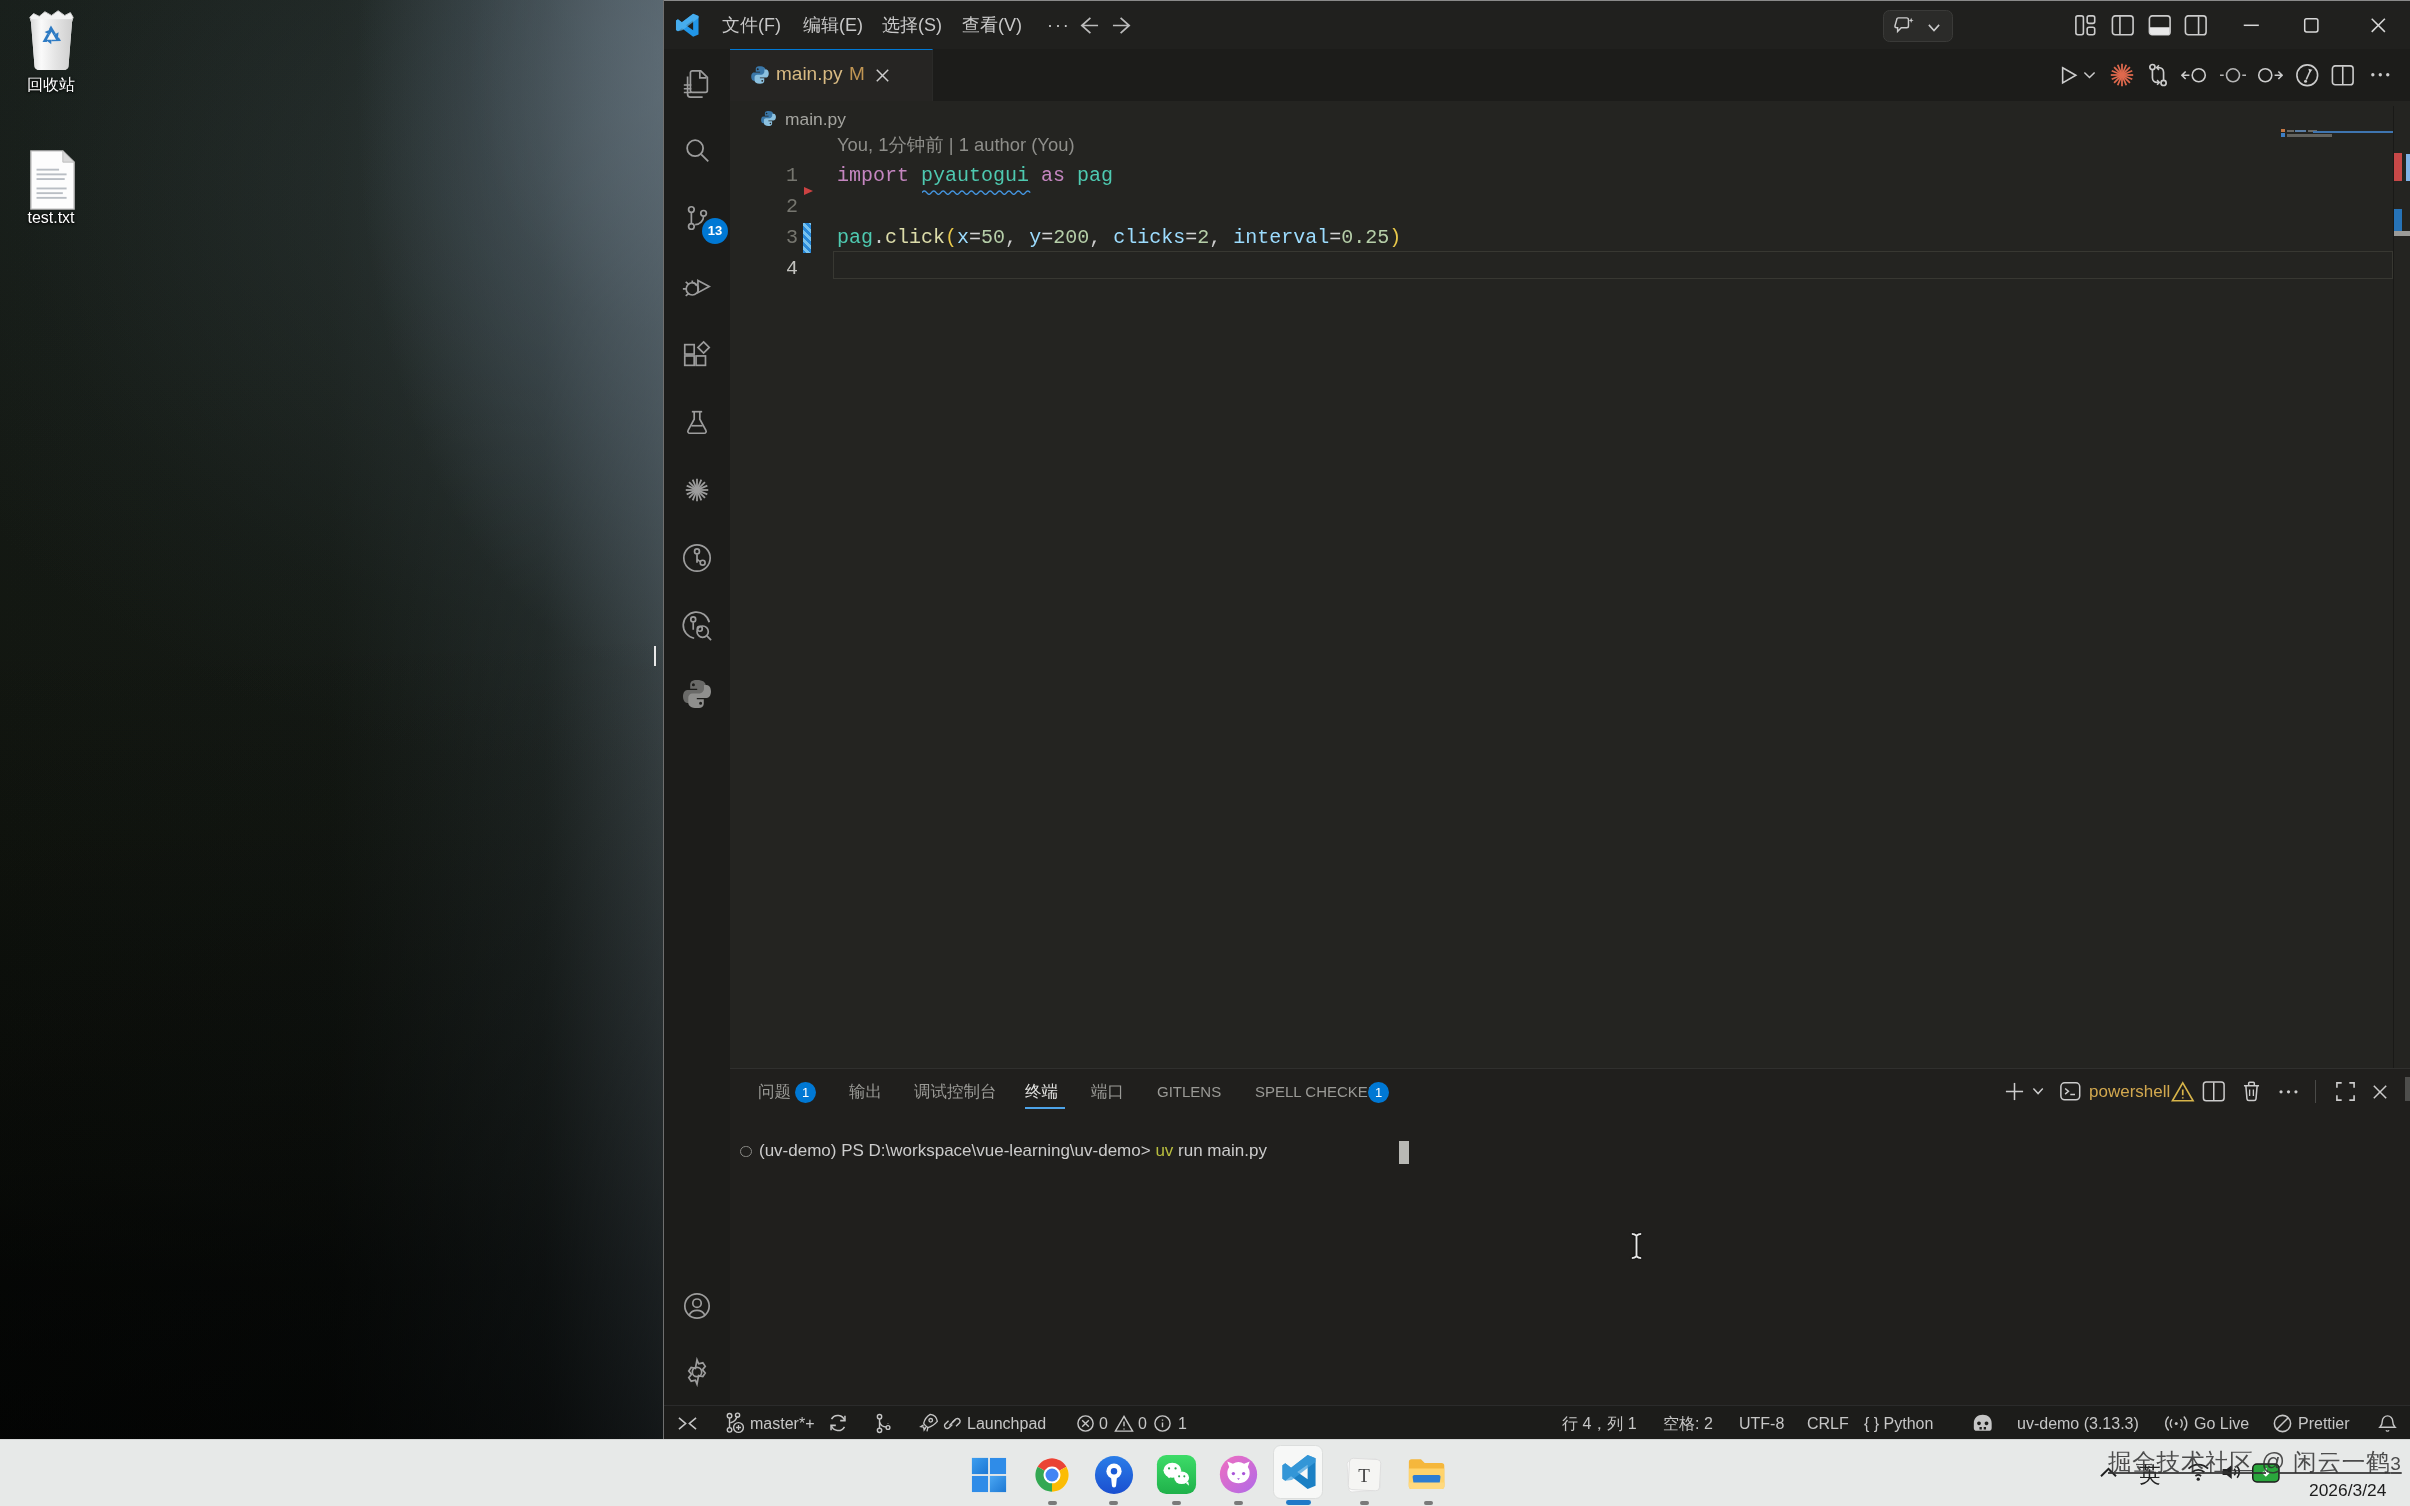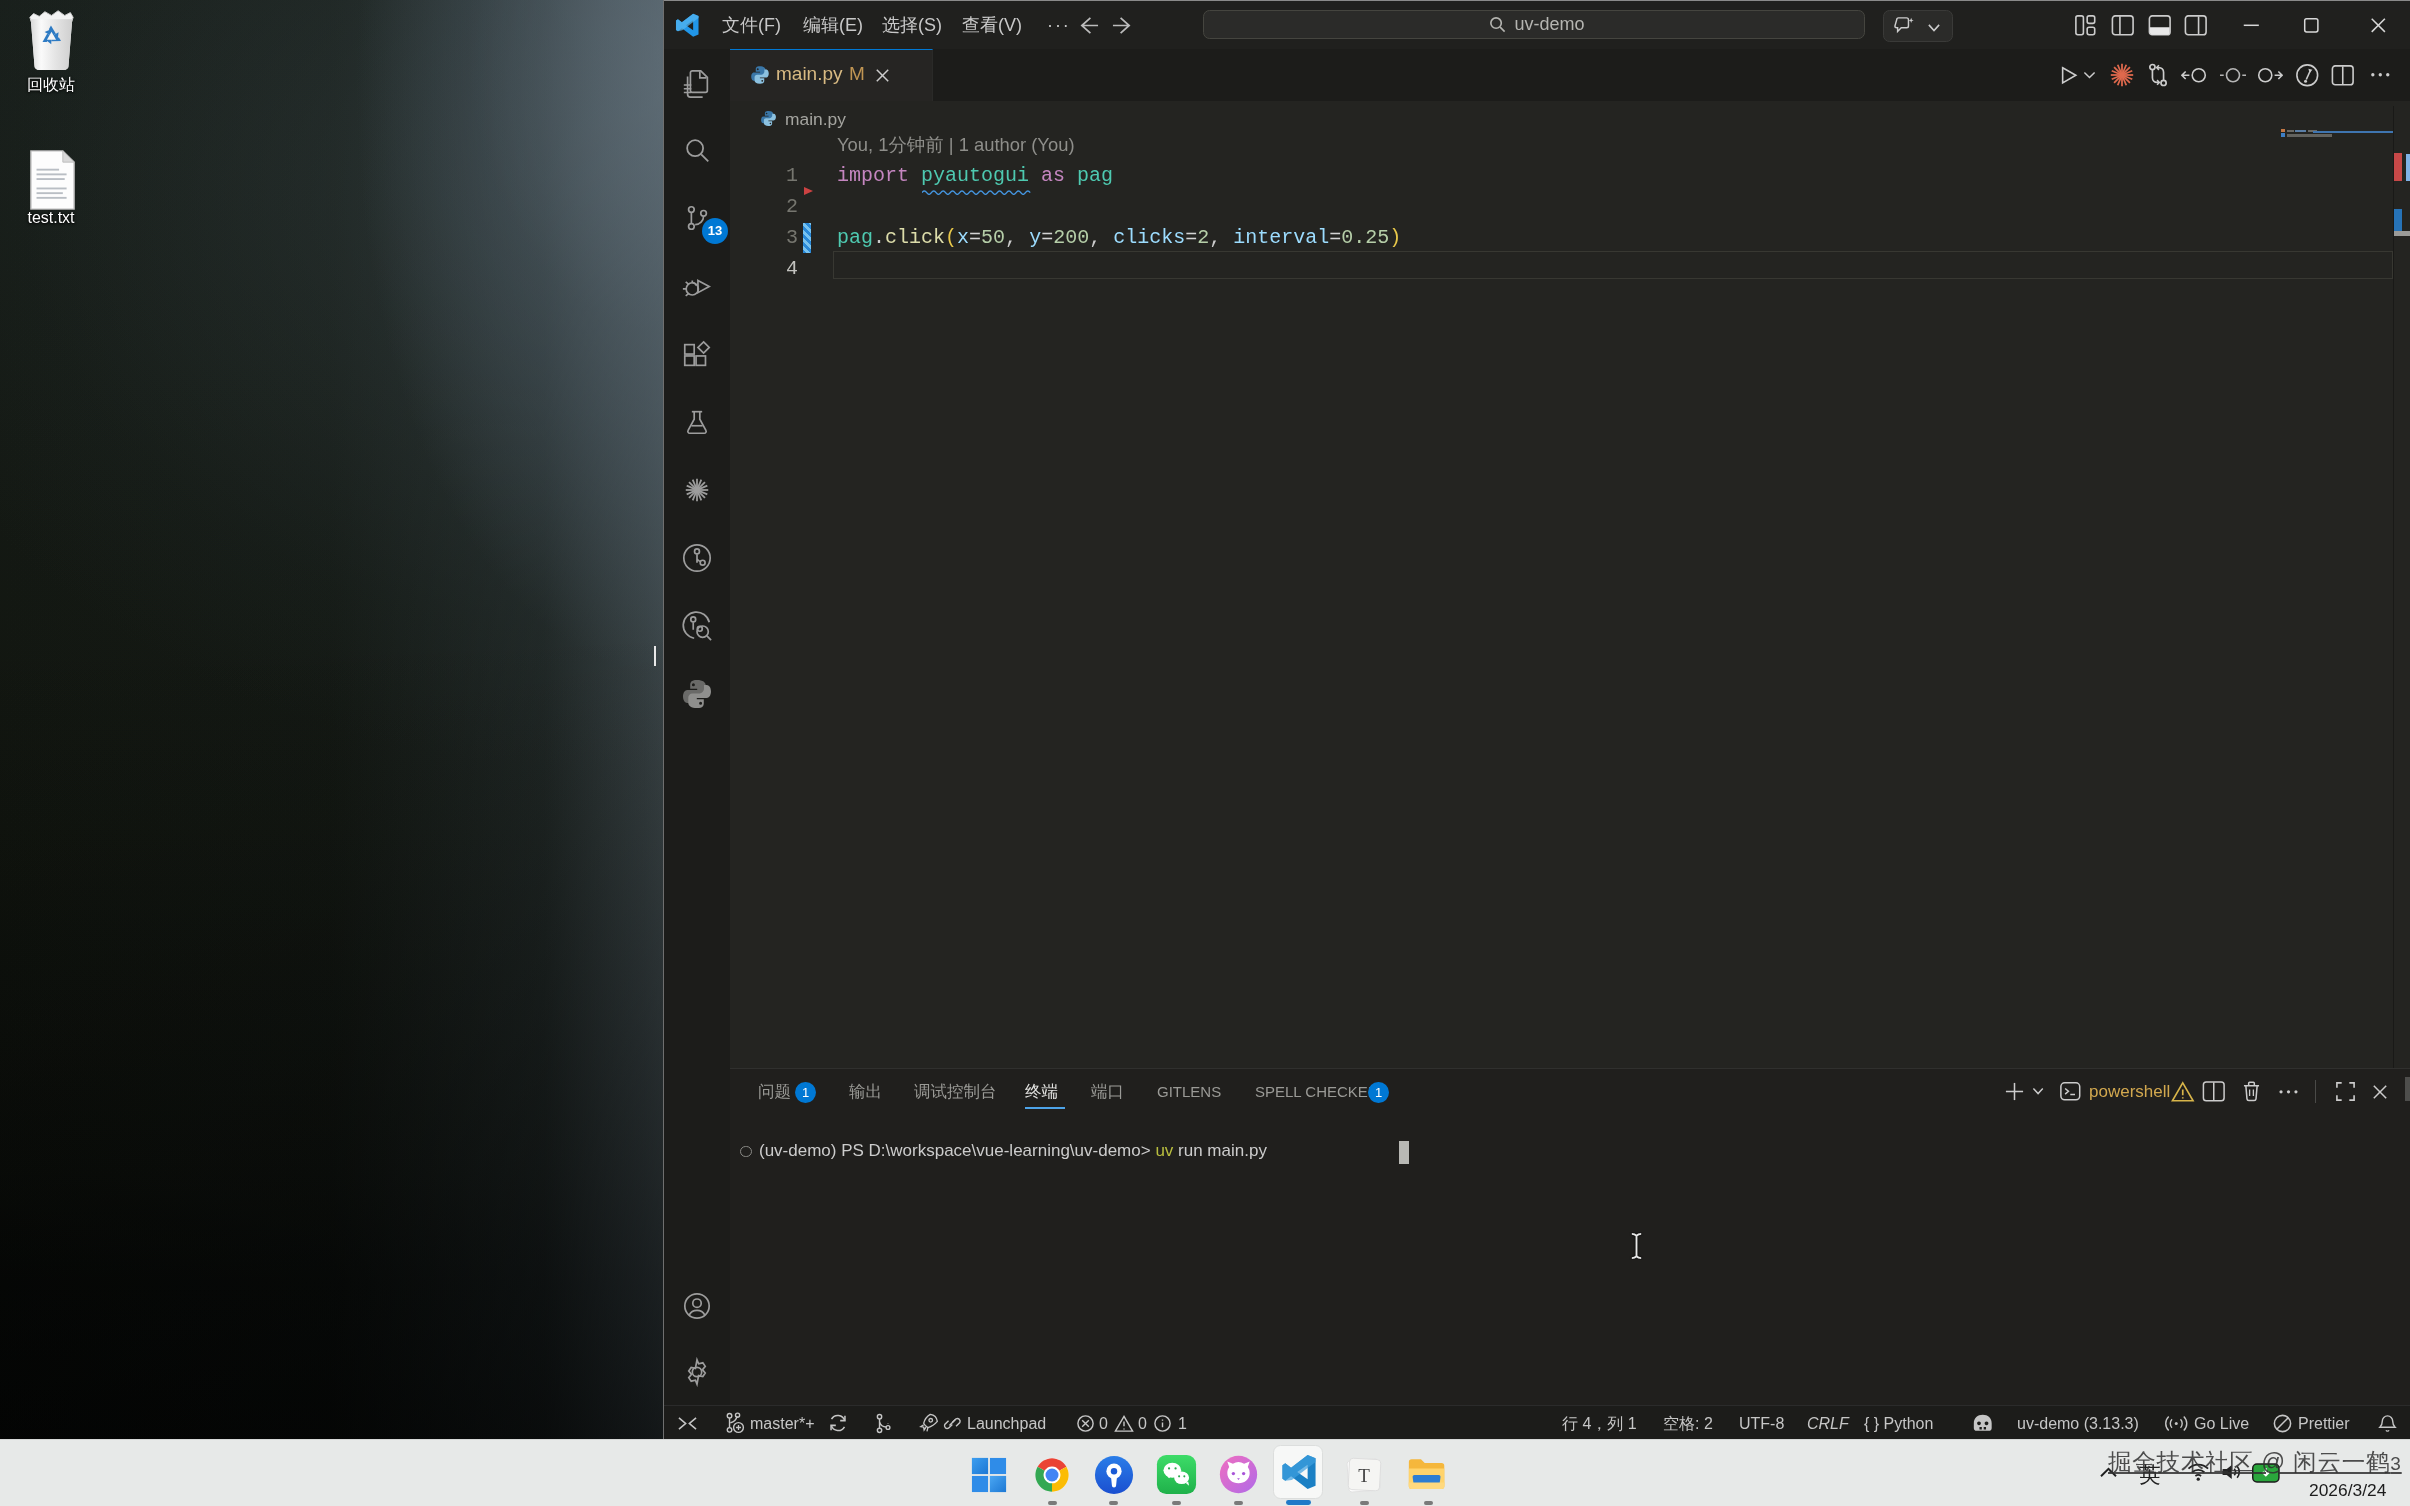--- a/index.html
+++ b/index.html
@@ -125,29 +125,20 @@
     <svg width="21" height="21" viewBox="0 0 22 22" fill="none" stroke="#bcbcbc" stroke-width="1.8">
           <path d="M13 3 L4 11 L13 19 M4 11 L21 11"></path>
         </svg>
   </div>
   <div class="ticon" style="left:443px; width:30px;">
     <svg width="21" height="21" viewBox="0 0 22 22" fill="none" stroke="#bcbcbc" stroke-width="1.8">
           <path d="M9 3 L18 11 L9 19 M18 11 L1 11"></path>
         </svg>
   </div>
 
-  <div id="cmdcenter">
-    <div style="position:absolute; left:284px; top:2.8px; width:377px; color:#b5b5b1; font-size:18px; display:flex; align-items:center; gap:7.5px;">
-      <svg width="19" height="19" viewBox="0 0 20 20" fill="none" stroke="#b5b5b1" stroke-width="1.7">
-            <circle cx="8.5" cy="8.5" r="5.5"></circle>
-            <path d="M12.8 12.8 L17.5 17.5"></path>
-          </svg>
-      <span>uv-demo</span>
-    </div>
-  </div>
 
   <div id="copilotbtn">
     <svg style="position:absolute;left:10.4px;top:5.6px;" width="21.7" height="20" viewBox="0 0 24 22" fill="none" stroke="#cccccc" stroke-width="1.6">
       <path d="M3 4 a2 2 0 0 1 2-2 h9 a2 2 0 0 1 2 2 v7 a2 2 0 0 1 -2 2 h-6 l-4 4 v-4 h-1 a2 2 0 0 1 -2-2 Z"></path>
       <path d="M19 2 l0.8 2 2 0.8 -2 0.8 -0.8 2 -0.8-2 -2-0.8 2-0.8 Z" fill="#cccccc" stroke="none"></path>
     </svg>
     <svg style="position:absolute;left:43px;top:12.2px;" width="14" height="9.4" viewBox="0 0 15 10" fill="none" stroke="#cccccc" stroke-width="1.7">
           <path d="M2 2 L7.5 8 L13 2"></path>
         </svg>
   </div>
@@ -582,21 +573,21 @@
   <div class="sitem" style="left:489px;">
         <svg width="19" height="19" viewBox="0 0 20 20" fill="none" stroke="#c6c6c6" stroke-width="1.5">
           <circle cx="10" cy="10" r="8"></circle>
           <path d="M10 9 v5 M10 5.8 v1.4"></path>
         </svg>
       </div>
   <div class="sitem" style="left:514px;">1</div>
   <div class="sitem" style="left:898px;">行 4，列 1</div>
   <div class="sitem" style="left:999px;">空格: 2</div>
   <div class="sitem" style="left:1075px;">UTF-8</div>
-  <div class="sitem" style="left:1143px;font-style:italic;">CRLF</div>
+  <div class="sitem" style="left:1143px;">CRLF</div>
   <div class="sitem" style="left:1200px;">{ } Python</div>
   <div class="sitem" style="left:1307px;">
         <svg width="23.5" height="22.6" viewBox="0 0 25 24" fill="#c6c6c6">
           <path d="M12.5 3 c5.5 0 9.5 3.5 9.5 9 v5 a3 3 0 0 1 -3 3 h-13 a3 3 0 0 1 -3 -3 v-5 c0 -5.5 4 -9 9.5 -9 z M8.5 10 a2 2 0 1 0 .01 0 z M16.5 10 a2 2 0 1 0 .01 0 z M9 16 h2.5 v2.5 h-2.5 z M13.5 16 h2.5 v2.5 h-2.5 z" fill-rule="evenodd"></path>
         </svg>
       </div>
   <div class="sitem" style="left:1353px;">uv-demo (3.13.3)</div>
   <div class="sitem" style="left:1500px;">
         <svg width="24.5" height="19" viewBox="0 0 26 20" fill="none" stroke="#c6c6c6" stroke-width="1.5">
           <circle cx="13" cy="10" r="1.6" fill="#c6c6c6" stroke="none"></circle>

